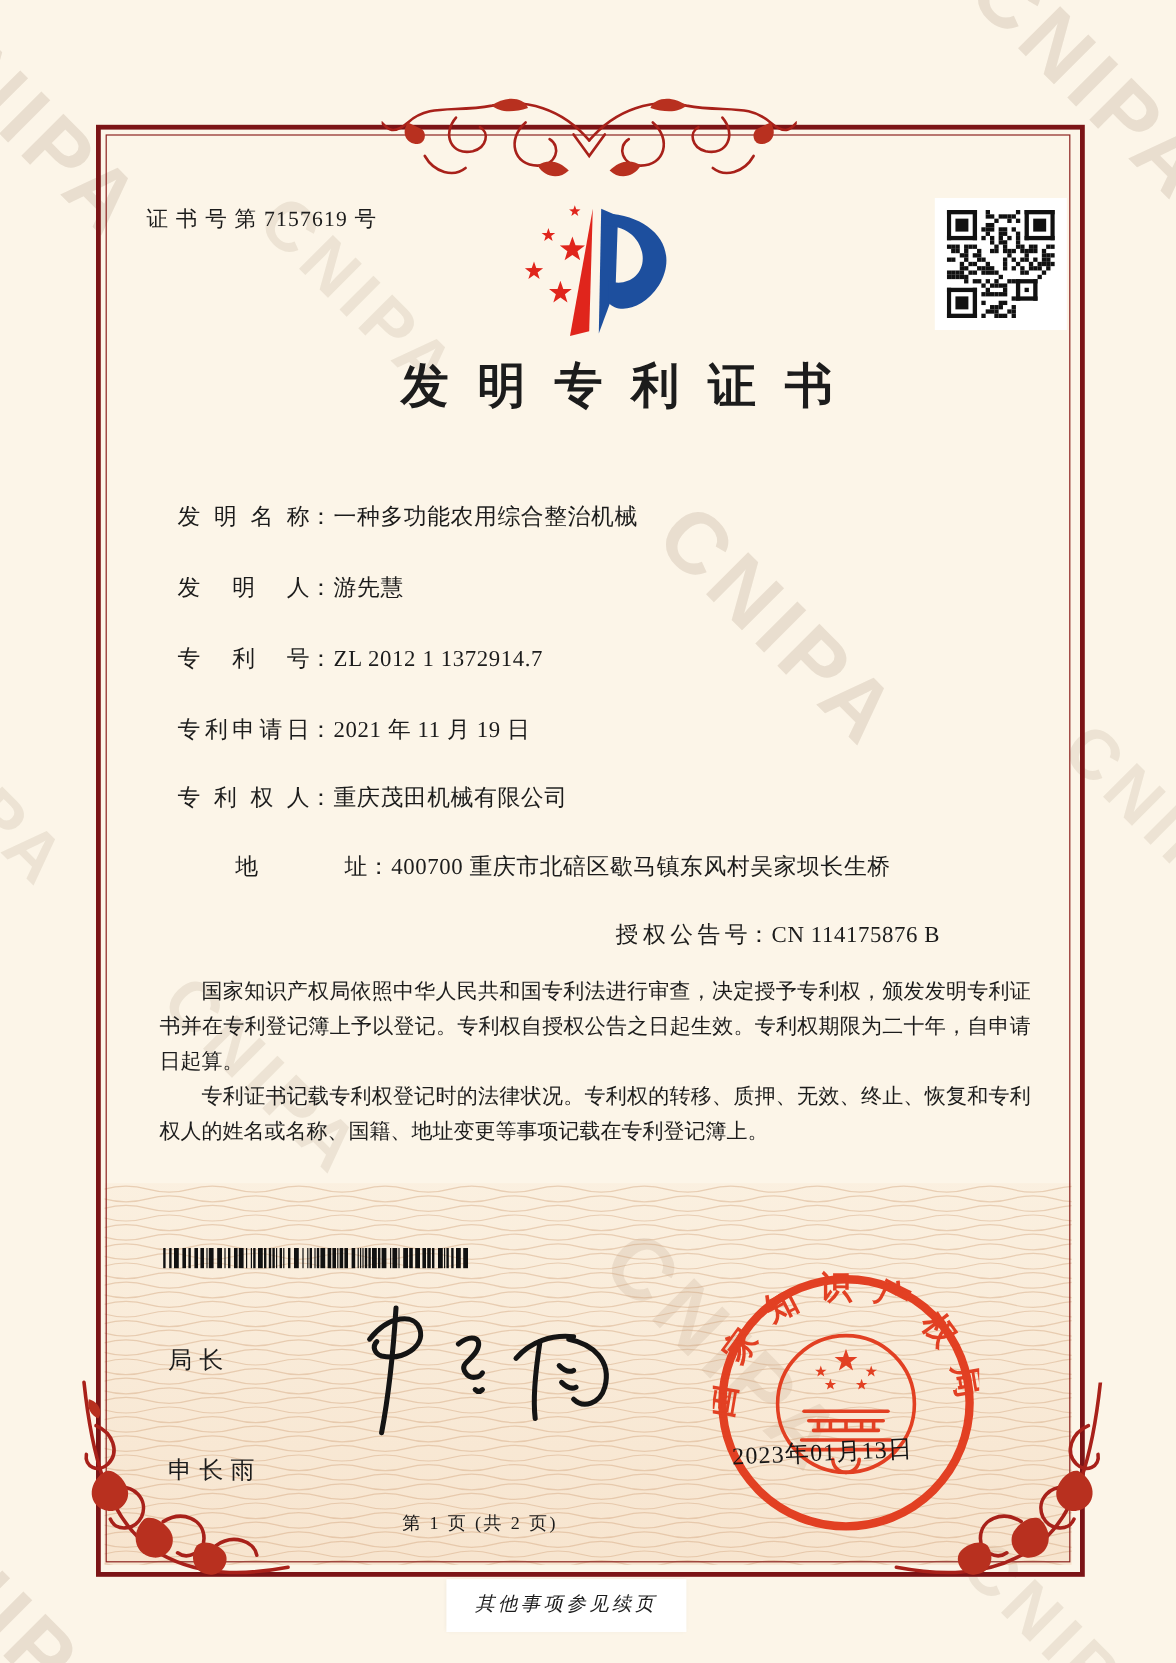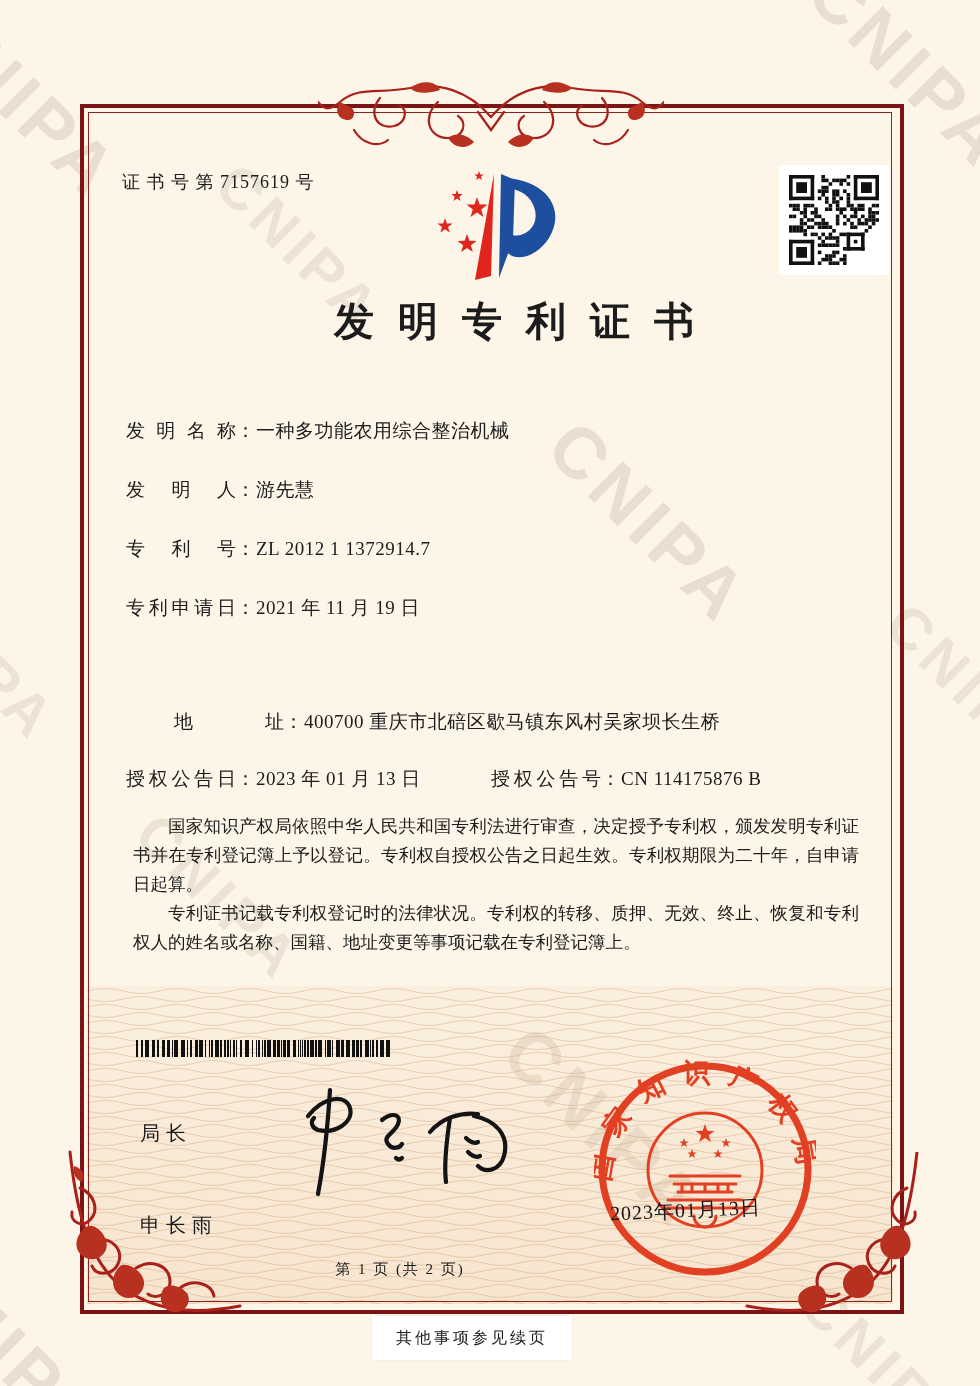--- a/index.html
+++ b/index.html
@@ -18,21 +18,21 @@
       border:1px solid #8d2420;z-index:2;}
   
   .wave-zone{position:absolute;left:87px;top:986px;width:806px;height:318px;z-index:1;
       background:linear-gradient(rgba(244,216,186,.18),rgba(240,206,172,.42));}
   
   .certno{position:absolute;left:122px;top:170px;font-size:18px;letter-spacing:1px;z-index:4;}
   .qr-patch{position:absolute;left:779px;top:165px;width:110px;height:110px;background:#ffffff;z-index:3;}
   .title{position:absolute;left:0;top:294px;width:980px;text-align:center;font-size:40px;
       font-weight:700;letter-spacing:24px;text-indent:24px;z-index:4;padding-left:24px;}
   
-  .frow{position:absolute;left:126px;font-size:19px;z-index:4;white-space:nowrap;}
+  .frow{position:absolute;left:148px;font-size:19px;z-index:4;white-space:nowrap;}
   .flabel{display:inline-block;width:110px;text-align:justify;text-align-last:justify;vertical-align:top;}
   .fcolon{display:inline-block;width:14px;}
   .fvalue{display:inline-block;margin-left:6px;letter-spacing:.5px;}
   .fgroup2{position:absolute;left:365px;top:0;}
   
   .body-text{position:absolute;left:133px;top:812px;width:726px;font-size:17.5px;line-height:29px;
       text-align:justify;z-index:4;}
   .body-text p{margin:0;text-indent:2em;}
   
   .barcode{position:absolute;left:134px;top:1040px;z-index:4;}
@@ -41,21 +41,21 @@
   .officer-name{position:absolute;left:140px;top:1212px;font-size:20px;letter-spacing:6px;z-index:4;}
   .signature{position:absolute;left:278px;top:1082px;z-index:4;}
   
   .seal{position:absolute;left:594px;top:1058px;z-index:5;opacity:.96;}
   .seal-date{position:absolute;left:610px;top:1196px;width:200px;font-size:20px;color:#151515;
       letter-spacing:1px;transform:rotate(-2.5deg);z-index:6;}
   
   .page-info{position:absolute;left:0;top:1260px;width:800px;text-align:center;font-size:15px;
       letter-spacing:2px;z-index:4;}
   .cont-box{position:absolute;left:372px;top:1316px;width:200px;height:44px;background:#ffffff;
-      text-align:center;line-height:44px;font-size:16px;letter-spacing:3px;z-index:4;box-shadow:0 0 4px rgba(0,0,0,.05);}
+      text-align:center;line-height:44px;font-size:16px;letter-spacing:3px;z-index:4;box-shadow:0 0 4px rgba(0,0,0,.05);font-style:italic;}
   
   .orn{position:absolute;z-index:3;pointer-events:none;}
 </style>
 </head>
 <body>
 
 <div class="page">
 
   <div class="wm" style="left:-40px;top:-20px;">CNIPA</div>
   <div class="wm" style="left:850px;top:-50px;">CNIPA</div>
@@ -380,27 +380,27 @@
   </div>
   <div class="frow" style="top:477px;">
     <span class="flabel">发明人</span><span class="fcolon">：</span><span class="fvalue">游先慧</span>
   </div>
   <div class="frow" style="top:536px;">
     <span class="flabel">专利号</span><span class="fcolon">：</span><span class="fvalue">ZL 2012 1 1372914.7</span>
   </div>
   <div class="frow" style="top:595px;">
     <span class="flabel">专利申请日</span><span class="fcolon">：</span><span class="fvalue">2021 年 11 月 19 日</span>
   </div>
+  <div class="frow" style="top:652px;">
+    <span class="flabel">专利权人</span><span class="fcolon">：</span><span class="fvalue">重庆茂田机械有限公司</span>
+  </div>
   <div class="frow" style="top:709px;margin-left:48px;">
     <span class="flabel">地址</span><span class="fcolon">：</span><span class="fvalue">400700 重庆市北碚区歇马镇东风村吴家坝长生桥</span>
   </div>
   <div class="frow" style="top:766px;width:760px;">
-    <span>
-      <span class="flabel">授权公告日</span><span class="fcolon">：</span><span class="fvalue">2023 年 01 月 13 日</span>
-    </span>
     <span class="fgroup2">
       <span class="flabel">授权公告号</span><span class="fcolon">：</span><span class="fvalue">CN 114175876 B</span>
     </span>
   </div>
 
   <div class="body-text">
     <p>国家知识产权局依照中华人民共和国专利法进行审查，决定授予专利权，颁发发明专利证书并在专利登记簿上予以登记。专利权自授权公告之日起生效。专利权期限为二十年，自申请日起算。</p>
     <p>专利证书记载专利权登记时的法律状况。专利权的转移、质押、无效、终止、恢复和专利权人的姓名或名称、国籍、地址变更等事项记载在专利登记簿上。</p>
   </div>
 

